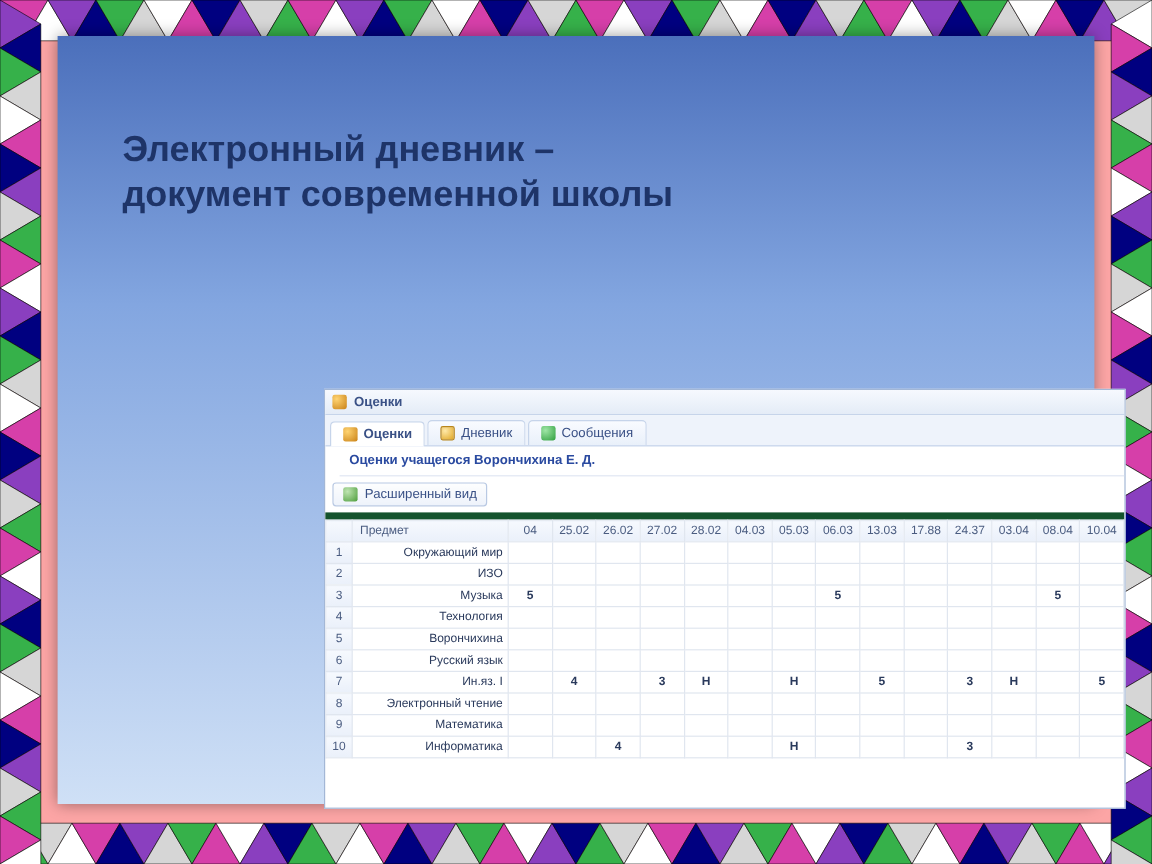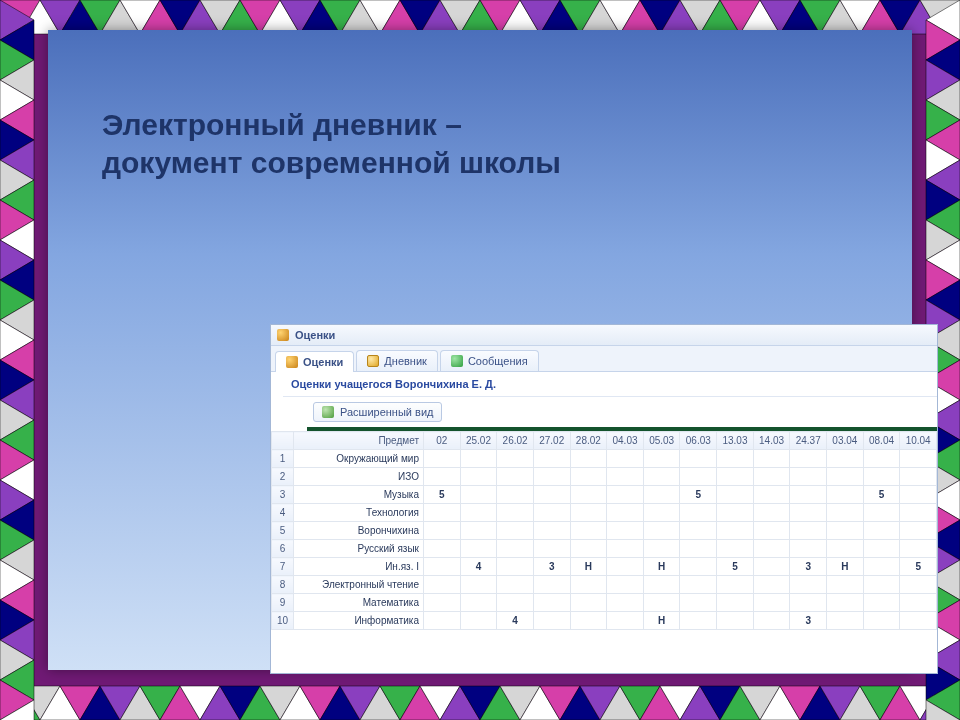--- a/index.html
+++ b/index.html
@@ -1,19 +1,19 @@
 <!DOCTYPE html>
 <html><head>
 <meta charset="utf-8">
 <style>
   * { box-sizing: border-box; margin: 0; padding: 0; }
   html, body { width: 960px; height: 720px; overflow: hidden; font-family: Tahoma, Arial, sans-serif; }
   .stage {
     width: 960px; height: 720px;
-    background: #701a75;
+    background: #fca5a5;
     position: relative;
   }
   .slide {
     position: absolute;
     left: 48px; top: 30px; right: 48px; bottom: 50px;
     background: linear-gradient(180deg, #4b6fbb 0%, #83a6e0 35%, #cfe0f6 100%);
     box-shadow: 0 0 12px rgba(0,0,0,.4);
   }
   .slide-title {
     position: absolute;
@@ -75,22 +75,21 @@
   }
   .subhead {
     padding: 6px 8px;
     color: #2a4aa0;
     font-weight: bold;
     border-bottom: 1px solid #e0e7f3;
     margin-left: 12px;
   }
   .toolbar {
     padding: 5px 6px;
-    border-bottom: 4px solid #14532d;
-    margin-left: 36px;
+    border-bottom: 6px solid #14532d;
   }
   .btn {
     display: inline-flex; align-items: center; gap: 6px;
     padding: 3px 8px;
     border: 1px solid #b9c9e3;
     border-radius: 3px;
     background: linear-gradient(#fdfefe,#eef3fb);
     color: #3a5186;
     cursor: pointer;
   }
@@ -347,31 +346,31 @@
       </div>
 
       <table class="grid">
         <colgroup>
           <col style="width:22px">
           <col style="width:130px">
         </colgroup>
         <thead>
             <tr>
               <th></th>
-              <th style="text-align: right; padding-left: 6px;">Предмет</th>
-              <th>02</th>
+              <th style="text-align: left; padding-left: 6px;">Предмет</th>
+              <th>04</th>
               <th>25.02</th>
               <th>26.02</th>
               <th>27.02</th>
               <th>28.02</th>
               <th>04.03</th>
               <th>05.03</th>
               <th>06.03</th>
               <th>13.03</th>
-              <th>14.03</th>
+              <th>17.88</th>
               <th>24.37</th>
               <th>03.04</th>
               <th>08.04</th>
               <th>10.04</th>
             </tr>
           </thead>
         <tbody>
             <tr>
               <td class="rownum">1</td>
               <td class="subject">Окружающий мир</td>

